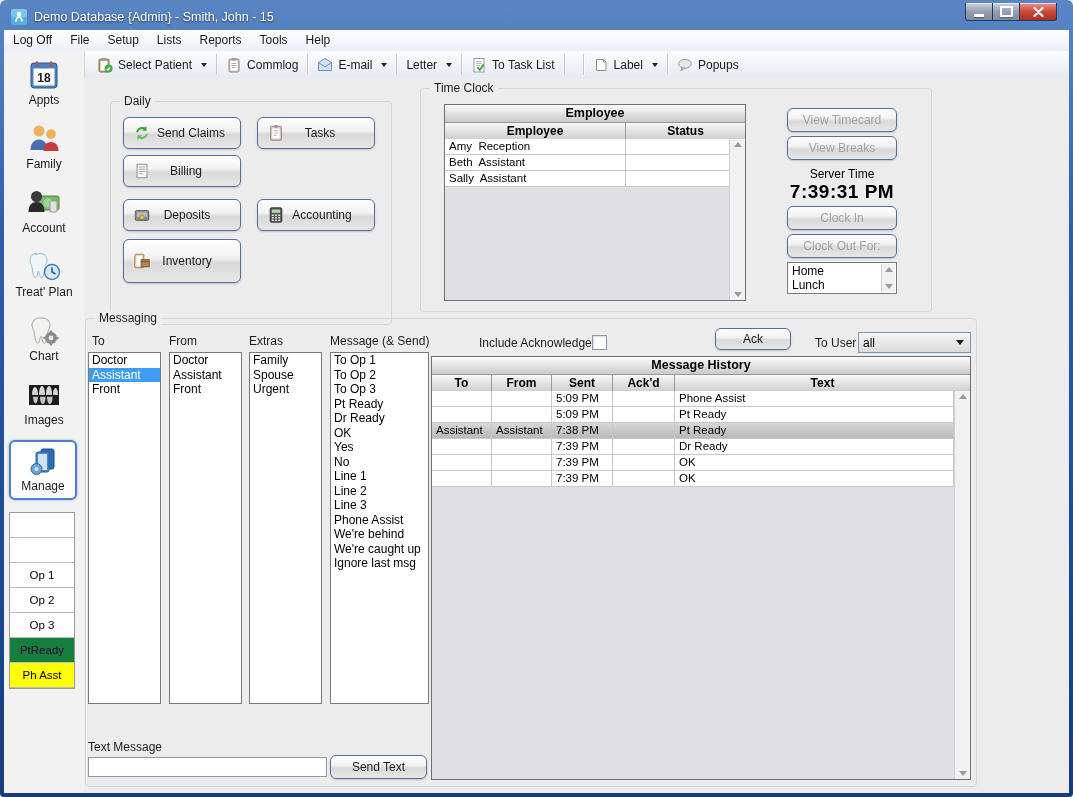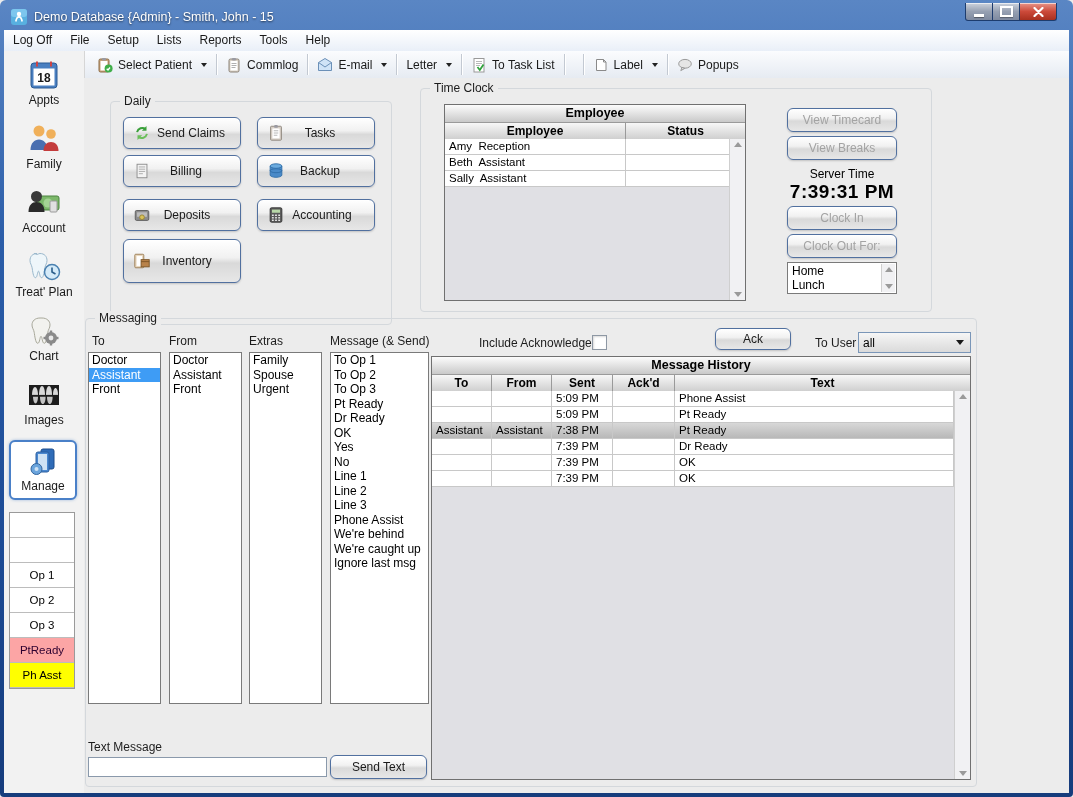--- a/index.html
+++ b/index.html
@@ -277,21 +277,21 @@
         <circle cx="10.5" cy="25" r="2" fill="#cfe2f4"></circle>
       </svg>
     <span class="mlabel">Manage</span>
   </div>
   <div class="ops-list">
       <div class="op-item" style="background: rgb(255, 255, 255); color: rgb(0, 0, 0);"></div>
       <div class="op-item" style="background: rgb(255, 255, 255); color: rgb(0, 0, 0);"></div>
       <div class="op-item" style="background: rgb(255, 255, 255); color: rgb(0, 0, 0);">Op 1</div>
       <div class="op-item" style="background: rgb(255, 255, 255); color: rgb(0, 0, 0);">Op 2</div>
       <div class="op-item" style="background: rgb(255, 255, 255); color: rgb(0, 0, 0);">Op 3</div>
-      <div class="op-item" style="background: #fca5a5; color: rgb(45, 0, 48);">PtReady</div>
+      <div class="op-item" style="background: #15803d; color: rgb(45, 0, 48);">PtReady</div>
       <div class="op-item" style="background: rgb(255, 255, 0); color: rgb(0, 0, 0);">Ph Asst</div>
     </div>
 </div>
 
 <div class="content">
 
   <div class="groupbox" style="left:26px;top:23px;width:280px;height:222px;">
     <span class="grouplabel">Daily</span>
     <div class="glossy" style="left:12px;top:15px;width:118px;height:32px;">
       <span class="d-ico">
@@ -337,30 +337,20 @@
     <div class="glossy" style="left:146px;top:15px;width:118px;height:32px;">
       <span class="d-ico">
           <svg width="18" height="18" viewBox="0 0 20 20">
             <rect x="4" y="2.5" width="12" height="15.5" rx="1" fill="#d8d0c8" stroke="#8a8278"></rect>
             <rect x="6" y="5" width="8" height="11" fill="#fff"></rect>
             <rect x="8" y="1.2" width="4" height="3" rx="1" fill="#9a9aa2"></rect>
             <path d="M7.5 7.5h5M7.5 10h5M7.5 12.5h4" stroke="#b0b0b0"></path>
           </svg>
         </span>
       <span style="margin-left:8px;">Tasks</span>
-    </div>
-    <div class="glossy" style="left:146px;top:53px;width:118px;height:32px;">
-      <span class="d-ico">
-          <svg width="18" height="18" viewBox="0 0 20 20">
-            <path d="M3.5 4.5v10c0 1.4 2.9 2.5 6.5 2.5s6.5-1.1 6.5-2.5v-10" fill="#4a8ac8" stroke="#2f6da8"></path>
-            <ellipse cx="10" cy="9.7" rx="6.5" ry="2.2" fill="none" stroke="#2f6da8"></ellipse>
-            <ellipse cx="10" cy="4.5" rx="6.5" ry="2.5" fill="#6aaade" stroke="#2f6da8"></ellipse>
-          </svg>
-        </span>
-      <span style="margin-left:8px;">Backup</span>
     </div>
     <div class="glossy" style="left:146px;top:97px;width:118px;height:32px;">
       <span class="d-ico">
           <svg width="18" height="18" viewBox="0 0 20 20">
             <rect x="3.5" y="2" width="13" height="16" rx="1.5" fill="#5a5a5a" stroke="#333"></rect>
             <rect x="5.5" y="4" width="9" height="3.5" fill="#b8d8a8"></rect>
             <g fill="#e8e8e8">
               <rect x="5.5" y="9.5" width="2" height="1.6"></rect>
               <rect x="9" y="9.5" width="2" height="1.6"></rect>
               <rect x="12.5" y="9.5" width="2" height="1.6"></rect>

